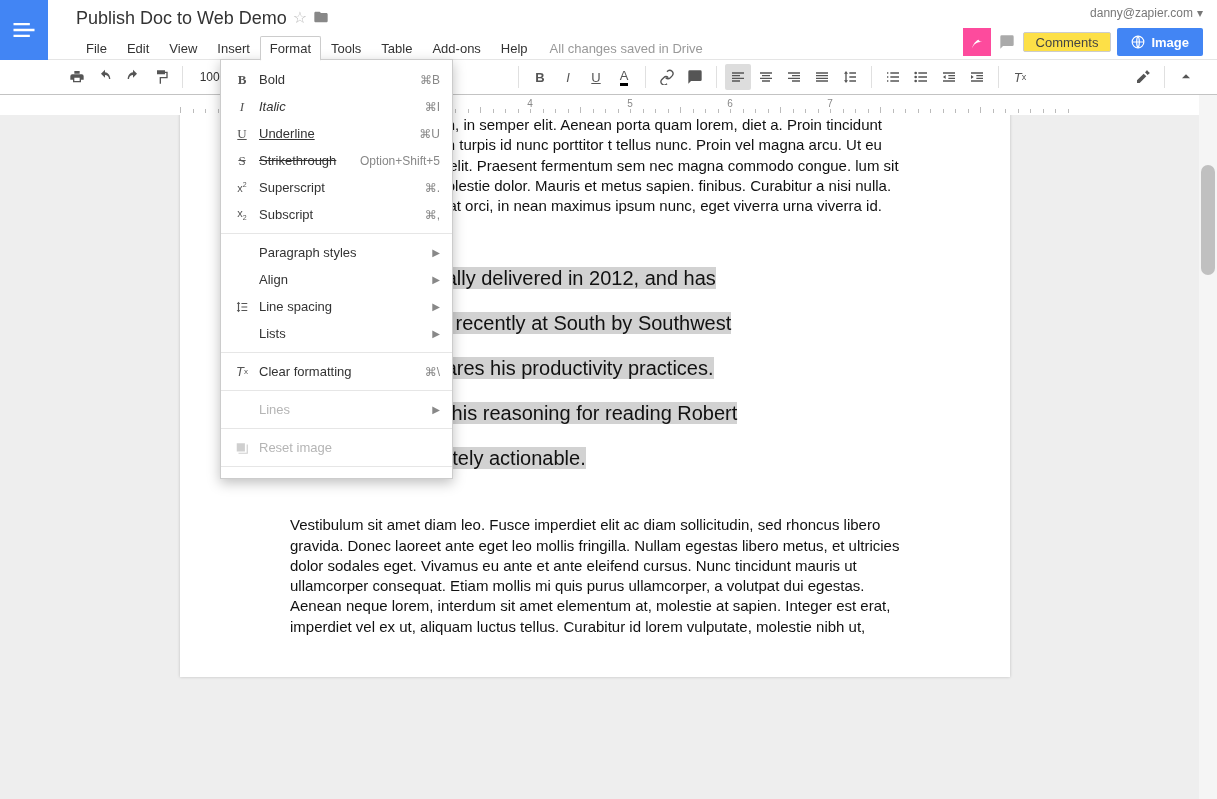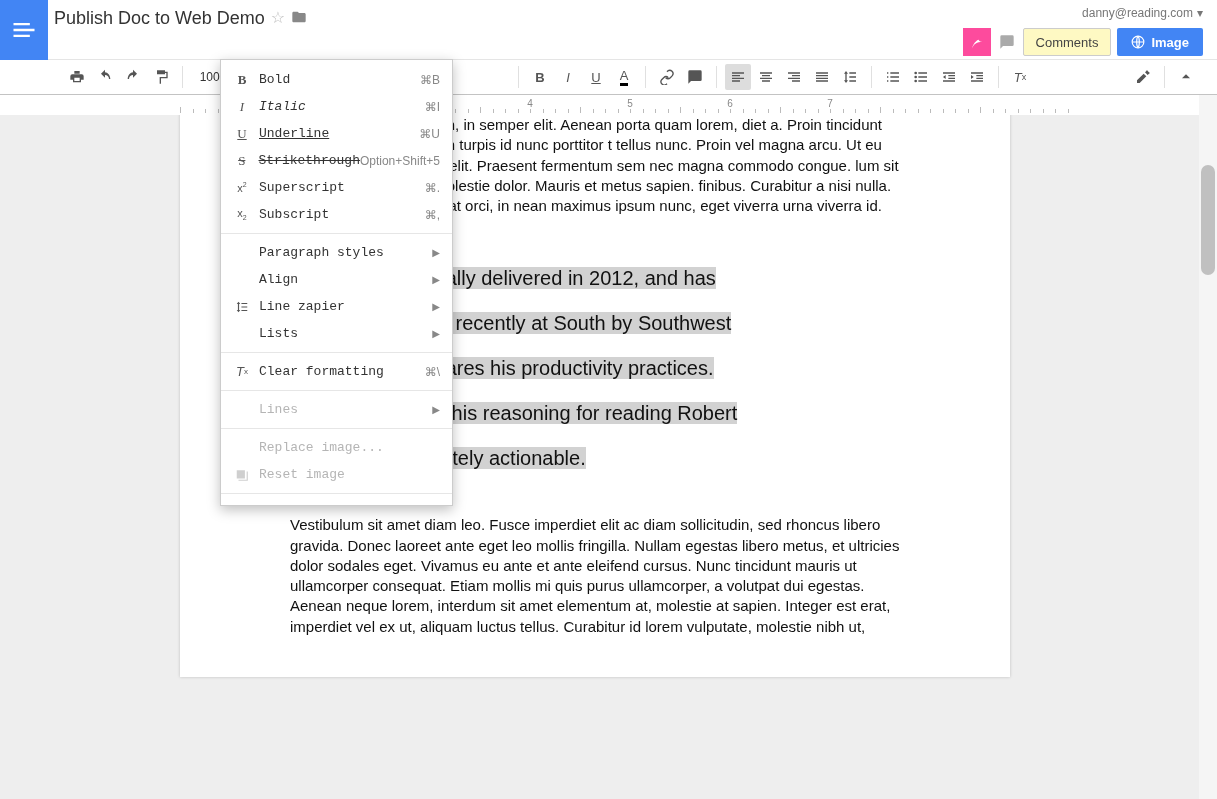--- a/index.html
+++ b/index.html
@@ -3,35 +3,35 @@
 <meta charset="utf-8">
 <style>
   * { margin:0; padding:0; box-sizing:border-box; }
   body { font-family: Arial, sans-serif; font-size:13px; color:#333; background:#fff; overflow:hidden; }
   .app { width:1217px; height:799px; position:relative; background:#fff; }
 
   
   .hdr { display:flex; align-items:flex-start; height:60px; border-bottom:1px solid #e5e5e5; }
   .doc-logo { width:48px; height:60px; background:#4285f4; display:flex; align-items:center; justify-content:center; }
   .doc-logo svg { width:28px; height:28px; fill:#fff; }
-  .hdr-mid { flex:1; padding:4px 10px 0 6px; }
+  .hdr-mid { flex:1; padding:4px 10px 0 28px; }
   .title-row { display:flex; align-items:center; gap:6px; height:28px; }
   .doc-title { font-size:18px; color:#333; }
   .star { color:#bbb; font-size:16px; position:relative; top:-1px; }
   .folder { color:#777; }
   .menu-row { display:flex; align-items:center; gap:0; height:28px; margin-top:2px; }
   .menu-item { padding:4px 9px; font-size:13px; color:#333; cursor:pointer; border:1px solid transparent; border-radius:2px; }
   .menu-item.open { background:#fff; border:1px solid #ccc; border-bottom:1px solid #fff; position:relative; z-index:51; }
   .save-status { margin-left:12px; color:#999; font-size:13px; }
   .hdr-right { display:flex; align-items:center; gap:8px; padding:6px 14px 0 0; flex-direction:column; align-items:flex-end; }
   .account { color:#777; font-size:12px; display:flex; align-items:center; gap:4px; }
   .right-buttons { display:flex; align-items:center; gap:6px; }
   .zap-sq { width:28px; height:28px; background:#fd4b9d; display:flex; align-items:center; justify-content:center; }
   .chat-icon { width:20px; height:20px; color:#aaa; display:flex; align-items:center; justify-content:center; }
-  .btn-comments { height:28px; padding:0 12px; border:1px solid #ccc; border-radius:2px; background:#fef9c3; font-size:13px; color:#444; cursor:pointer; }
+  .btn-comments { height:20px; padding:0 12px; border:1px solid #ccc; border-radius:2px; background:#fde047; font-size:13px; color:#444; cursor:pointer; }
   .btn-share { height:28px; padding:0 14px; border:none; border-radius:2px; background:#4285f4; color:#fff; font-size:13px; font-weight:bold; cursor:pointer; display:inline-flex; align-items:center; gap:6px; }
 
   
   .toolbar { height:35px; border-bottom:1px solid #ccc; display:flex; align-items:center; padding:0 10px 0 56px; background:#fff; position:relative; }
   .toolbar::after { content:""; position:absolute; left:0; right:0; bottom:-4px; height:4px; background:linear-gradient(rgba(0,0,0,0.05),transparent); }
   .tb-group { display:flex; align-items:center; gap:2px; padding:0 8px; }
   .tb-sep { width:1px; height:22px; background:#e0e0e0; }
   .tb-btn { width:26px; height:26px; display:flex; align-items:center; justify-content:center; color:#555; border-radius:2px; cursor:pointer; }
   .tb-btn.active { background:#ddd; }
   .tb-btn svg { width:16px; height:16px; fill:currentColor; }
@@ -61,21 +61,21 @@
   
   .vscroll { position:absolute; right:0; top:95px; width:18px; bottom:0; background:#f5f5f5; }
   .vscroll .thumb { position:absolute; right:2px; left:2px; top:70px; height:110px; background:#c0c0c0; border-radius:7px; }
 
   
   .dropdown { position:absolute; top:59px; left:220px; width:233px; background:#fff; border:1px solid #ccc; box-shadow:0 4px 12px rgba(0,0,0,0.25); z-index:50; padding:6px 0; }
   .dd-item { display:flex; align-items:center; height:27px; padding:0 12px 0 10px; cursor:pointer; }
   .dd-item.disabled { color:#b5b5b5; cursor:default; }
   .dd-icon { width:22px; display:flex; align-items:center; justify-content:center; color:#555; }
   .dd-item.disabled .dd-icon { color:#cfcfcf; }
-  .dd-label { flex:1; font-size:13px; padding-left:6px;font-family:Liberation Mono, monospace; }
+  .dd-label { flex:1; font-size:13px; padding-left:6px; }
   .dd-short { font-size:12px; color:#888; font-family:"Helvetica Neue",Arial; }
   .dd-arrow { color:#888; font-size:10px; }
   .dd-sep { height:1px; background:#e6e6e6; margin:5px 0; }
 </style>
 </head>
 <body>
 
 <div class="app">
 
   <div class="hdr">
@@ -87,24 +87,36 @@
     <div class="hdr-mid">
       <div class="title-row">
         <span class="doc-title">Publish Doc to Web Demo</span>
         <span class="star">☆</span>
         <span class="folder">
           <svg width="16" height="16" viewBox="0 0 24 24" fill="#888">
               <path d="M10 4H4c-1.1 0-2 .9-2 2v12c0 1.1.9 2 2 2h16c1.1 0 2-.9 2-2V8c0-1.1-.9-2-2-2h-8l-2-2z"></path>
             </svg>
         </span>
       </div>
+      <div class="menu-row">
+        <span class="menu-item">File</span>
+        <span class="menu-item">Edit</span>
+        <span class="menu-item">View</span>
+        <span class="menu-item">Insert</span>
+        <span class="menu-item open">Format</span>
+        <span class="menu-item">Tools</span>
+        <span class="menu-item">Table</span>
+        <span class="menu-item">Add-ons</span>
+        <span class="menu-item">Help</span>
+        <span class="save-status">All changes saved in Drive</span>
+      </div>
     </div>
     <div class="hdr-right">
       <div class="account">
-        <span>danny@reading.com</span>
+        <span>danny@zapier.com</span>
         <span>▾</span>
       </div>
       <div class="right-buttons">
         <div class="zap-sq">
           <svg width="18" height="18" viewBox="0 0 24 24" fill="#fff">
               <path d="M5 21c3-7 7-9 14-9-2 0-4-1-5-3 0 0-6 2-9 12z"></path>
             </svg>
         </div>
         <div class="chat-icon">
           <svg width="16" height="16" viewBox="0 0 24 24" fill="#aaa">
@@ -417,21 +429,21 @@
         <span class="dd-icon"></span>
         <span class="dd-label">Align</span>
         <span class="dd-arrow">▶</span>
       </div>
       <div class="dd-item">
         <span class="dd-icon">
           <svg width="14" height="14" viewBox="0 0 24 24" fill="#555">
             <path d="M6 3l3 4H7v10h2l-3 4-3-4h2V7H3zM11 5h10v2H11zm0 6h10v2H11zm0 6h10v2H11z"></path>
           </svg>
         </span>
-        <span class="dd-label">Line zapier</span>
+        <span class="dd-label">Line spacing</span>
         <span class="dd-arrow">▶</span>
       </div>
       <div class="dd-item">
         <span class="dd-icon"></span>
         <span class="dd-label">Lists</span>
         <span class="dd-arrow">▶</span>
       </div>
       <div class="dd-sep"></div>
       <div class="dd-item">
         <span class="dd-icon">
@@ -442,24 +454,20 @@
         <span class="dd-short">⌘\</span>
       </div>
       <div class="dd-sep"></div>
       <div class="dd-item disabled">
         <span class="dd-icon"></span>
         <span class="dd-label">Lines</span>
         <span class="dd-arrow">▶</span>
       </div>
       <div class="dd-sep"></div>
       <div class="dd-item disabled">
-        <span class="dd-icon"></span>
-        <span class="dd-label">Replace image...</span>
-      </div>
-      <div class="dd-item disabled">
         <span class="dd-icon">
           <svg width="14" height="14" viewBox="0 0 24 24" fill="#cfcfcf">
             <path d="M3 4h14v14H3zM6 20h14V6h2v16H6z"></path>
           </svg>
         </span>
         <span class="dd-label">Reset image</span>
       </div>
       <div class="dd-sep"></div>
     </div>
 

